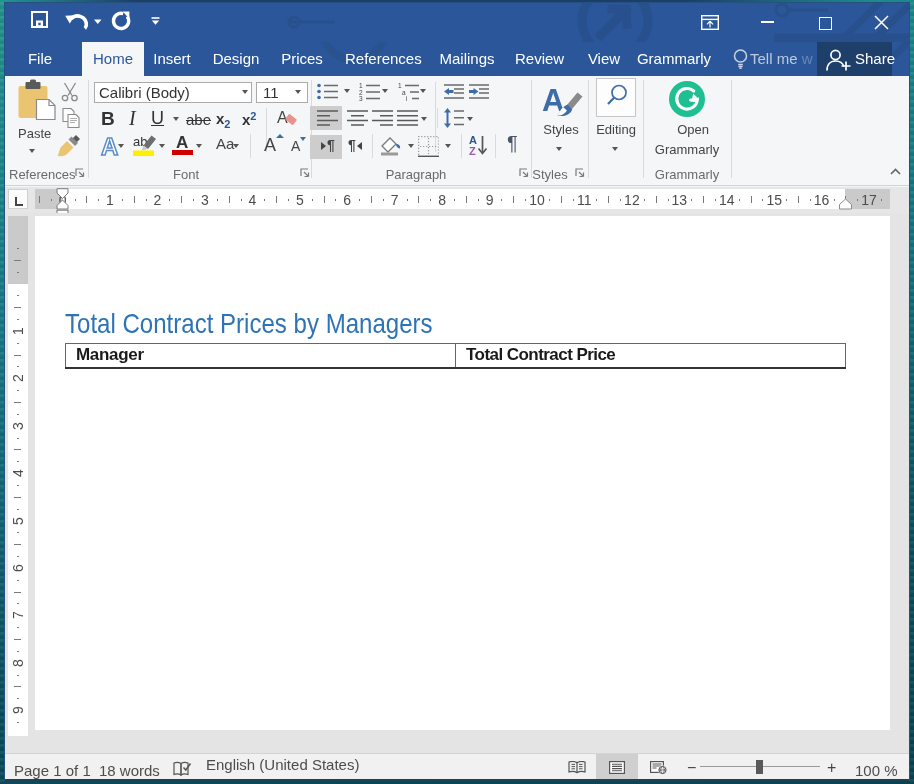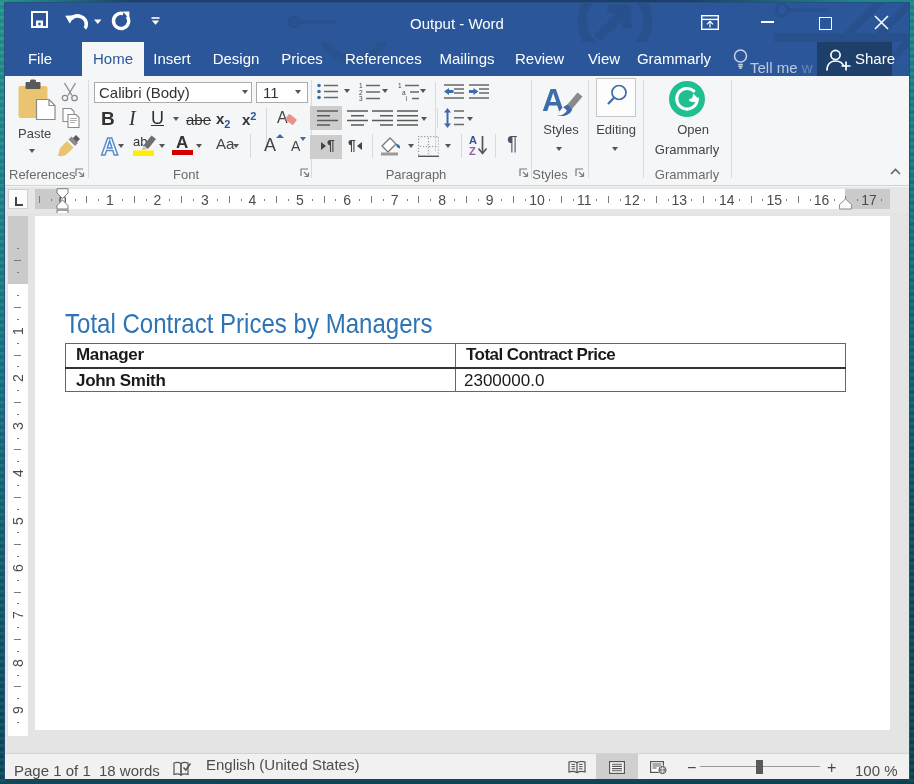--- a/index.html
+++ b/index.html
@@ -91,21 +91,20 @@
 
     <svg class="qat" style="left:107px; top:9px;" width="20" height="20" viewBox="0 0 20 20">
       <path d="M 12.2 2.6 A 7.6 7.6 0 1 0 16.2 5.4" fill="none" stroke="#fff" stroke-width="3.4"></path>
       <path d="M 11.8 0.4 L 18.4 0.4 L 18.4 8 z" fill="#fff"></path>
     </svg>
 
     <svg class="qat" style="left:147px; top:15px;" width="9" height="8" viewBox="0 0 9 8">
       <path d="M 0.5 1 h 8" stroke="#fff" stroke-width="1.6"></path>
       <path d="M 0.8 3.6 h 7.4 l -3.7 4.2 z" fill="#fff"></path>
     </svg>
-    <div id="title-text">Output - Word</div>
 
     <svg class="winbtn" style="left:697px; top:13px;" width="18" height="15" viewBox="0 0 18 15">
       <rect x="0.7" y="0.7" width="16.6" height="13.6" fill="none" stroke="#fff" stroke-width="1.4"></rect>
       <path d="M 0.7 4.4 h 16.6" stroke="#fff" stroke-width="1.4"></path>
       <path d="M 9 12.5 V 7 M 9 6.2 l -3 3.2 M 9 6.2 l 3 3.2" stroke="#fff" stroke-width="1.2" fill="none"></path>
     </svg>
 
     <div class="winbtn" style="left:757px; top:19px; width:13px; height:2px; background:#fff;"></div>
 
     <div class="winbtn" style="left:815px; top:15px; width:13px; height:13px; border:1.5px solid #fff;"></div>
@@ -135,21 +134,21 @@
     <div class="tab" style="left:434px; width:58px; text-align:center;">Mailings</div>
     <div class="tab" style="left:511px; width:48px; text-align:center;">Review</div>
     <div class="tab" style="left:581px; width:38px; text-align:center;">View</div>
     <div class="tab" style="left:631px; width:78px; text-align:center;">Grammarly</div>
     <svg style="position:absolute; left:729px; top:7px;" width="15" height="21" viewBox="0 0 15 21">
       <g stroke="#c7d3e3" fill="none" stroke-width="1.5">
         <circle cx="7.5" cy="7" r="6"></circle>
         <path d="M 5.2 15.5 h 4.6 M 5.4 17.4 h 4.2 M 6.4 19.3 h 2.2"></path>
       </g>
     </svg>
-    <div class="tab" style="left:746px; width:70px; color:#bdc9dd;margin-top:9px;">Tell me<span style="opacity:0.4"> w</span></div>
+    <div class="tab" style="left:746px; width:70px; color:#bdc9dd;">Tell me<span style="opacity:0.4"> w</span></div>
     <div id="share" style="left:813px; top:0; width:75px; height:34px;">
       <svg style="position:absolute; left:9px; top:7px;" width="26" height="22" viewBox="0 0 26 22">
         <g stroke="#fff" fill="none" stroke-width="1.7">
           <circle cx="9.5" cy="6" r="4.6"></circle>
           <path d="M 1 21.5 C 1 14.5 5.5 12 9.5 12 C 13 12 16.5 13.5 18 17.5"></path>
           <path d="M 20 12.5 v 9 M 15.5 17 h 9"></path>
         </g>
       </svg>
       <span style="position:absolute; left:38px; top:8px;">Share</span>
     </div>
@@ -532,24 +531,20 @@
       <div class="abs" style="left:9px; top:505.9px; width:2px; height:1px; background:#7a7a7a;"></div>
     </div>
     <div id="page">
       <div id="heading">Total Contract Prices by Managers</div>
       <table id="dtable">
         <tbody>
             <tr class="hdr">
               <td style="width:390px; height:24px"><b>Manager</b></td>
               <td style="width:390px"><b>Total Contract Price</b></td>
             </tr>
-        <tr>
-              <td><b>John Smith</b></td>
-              <td class="v">2300000.0</td>
-            </tr>
       </tbody>
         </table>
     </div>
   </div>
   <div id="statusbar">
     <div class="abs" style="left:10px; top:8px;">Page 1 of 1</div>
     <div class="abs" style="left:95px; top:8px;">18 words</div>
     <svg class="abs" style="left:169px; top:7px;" width="19" height="16" viewBox="0 0 19 16">
       <g fill="none" stroke="#555" stroke-width="1.2">
         <path d="M 1 2 C 3.5 1 6 1.2 8 2.5 V 14 C 6 12.8 3.5 12.6 1 13.5 z"></path>

